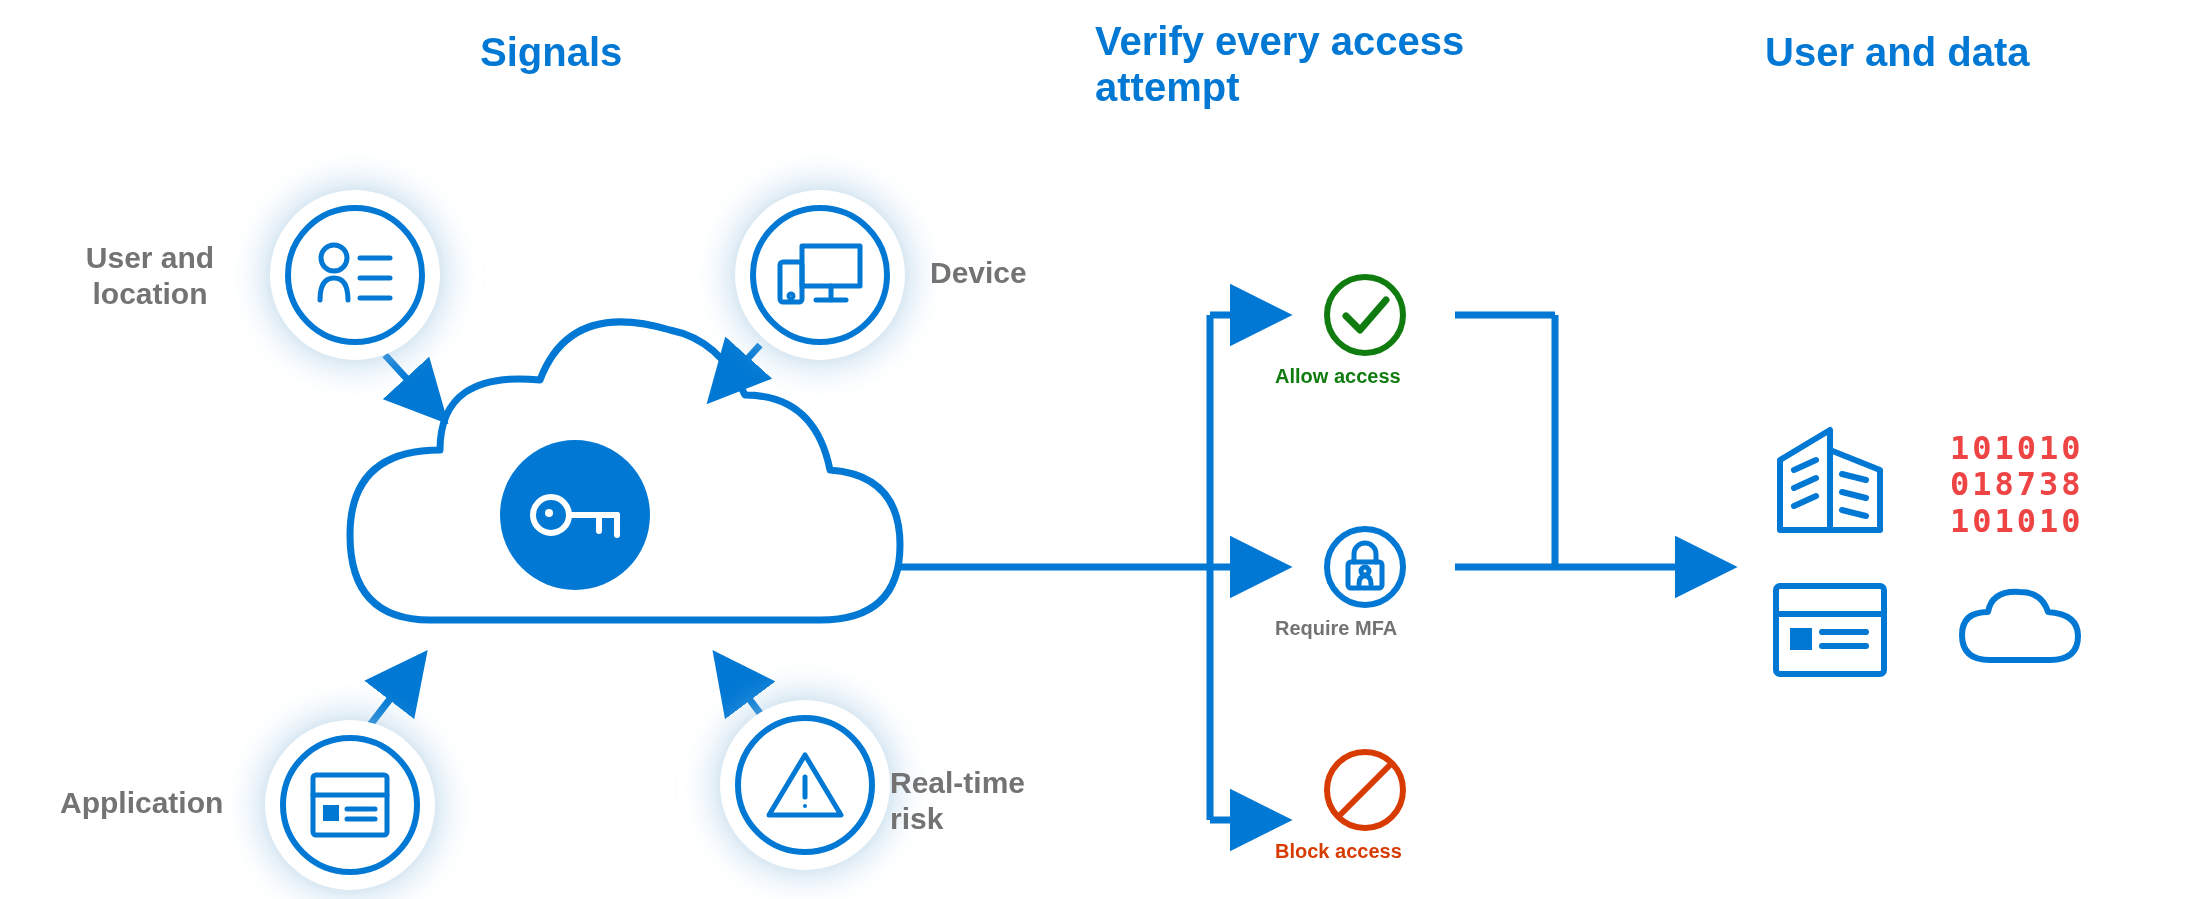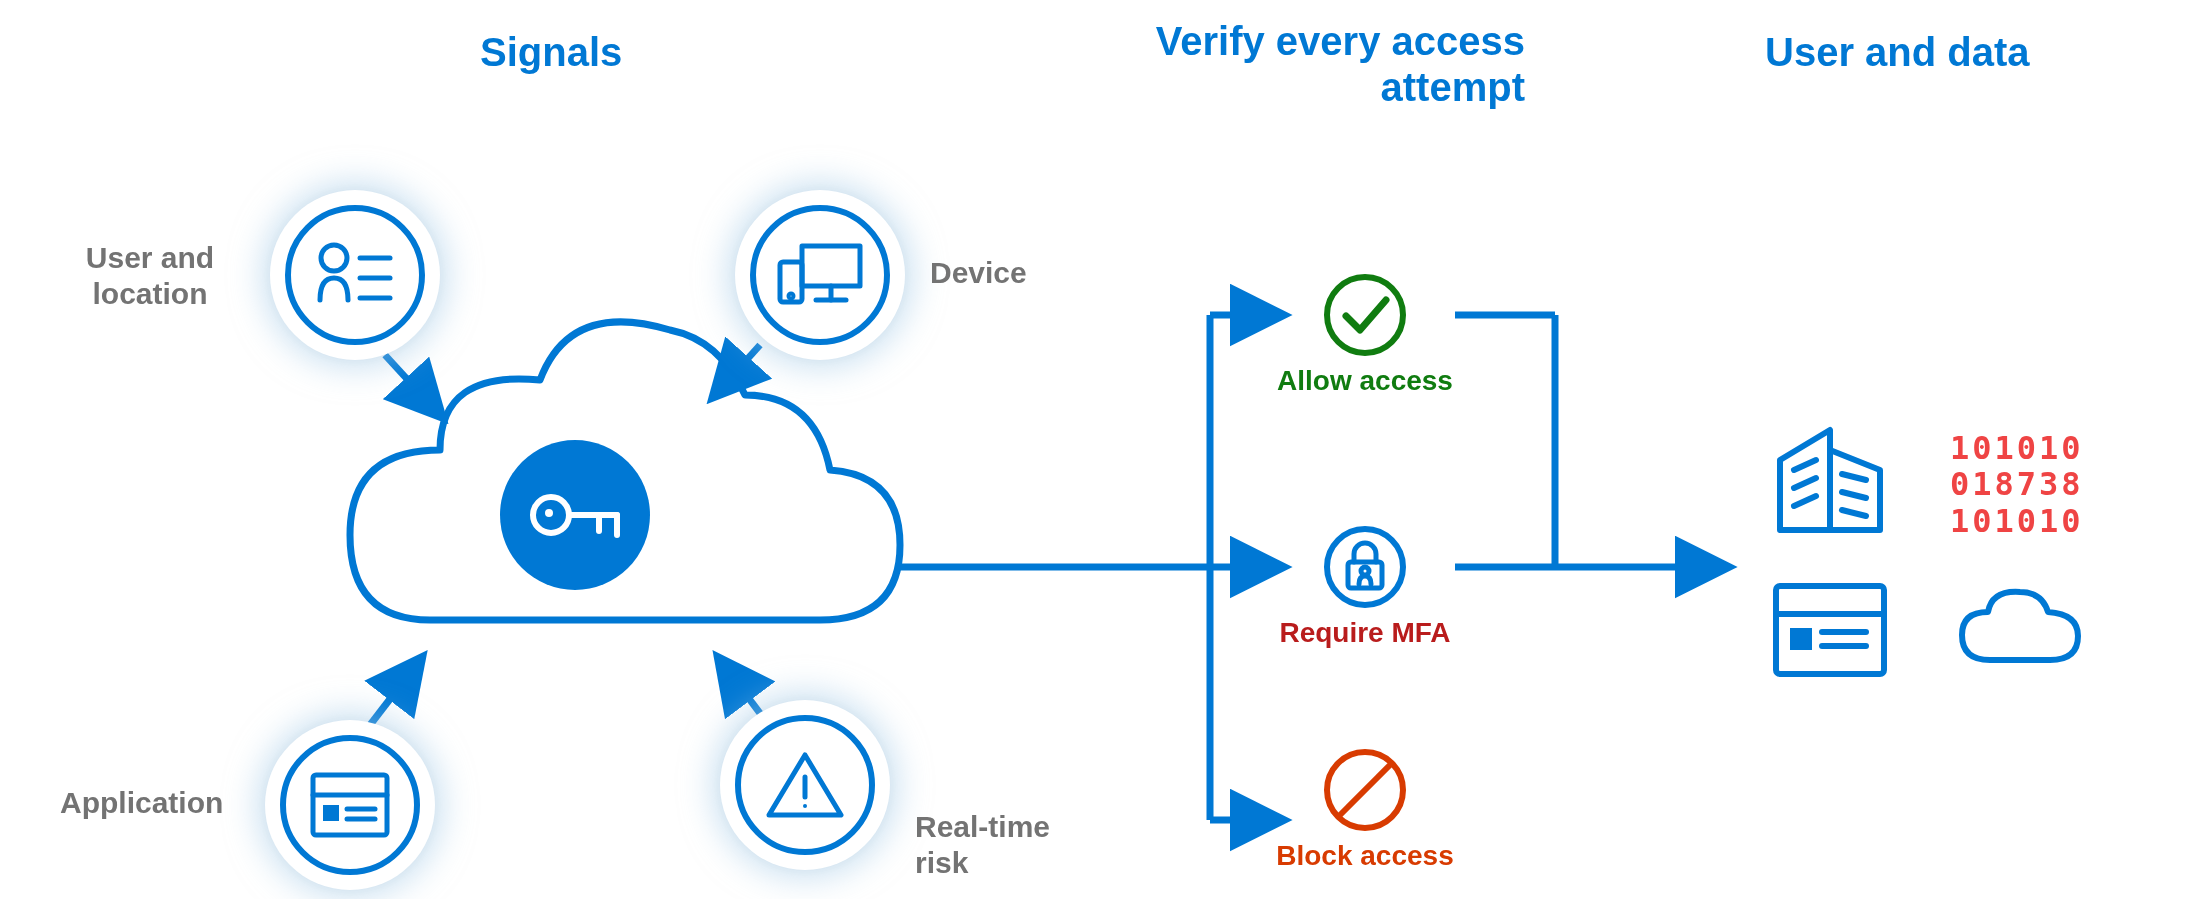--- a/index.html
+++ b/index.html
@@ -13,43 +13,43 @@
   }
   .stage {
     position: relative;
     width: 2201px;
     height: 899px;
   }
   .heading {
     position: absolute;
     font-size: 40px;
     font-weight: 600;
-    text-align: right;
+    text-align: left;
     color: #0078d4;
   }
   .heading.multi {
     line-height: 1.15;
   }
   .signal-label {
     position: absolute;
     font-size: 30px;
     font-weight: 600;
     color: #737373;
     line-height: 1.2;
   }
   .signal-label.right { text-align: left; }
   .signal-label.left  { text-align: right; }
   .outcome-label {
     position: absolute;
-    font-size: 28px;
+    font-size: 20px;
     font-weight: 600;
-    text-align: center;
+    text-align: left;
   }
   .outcome-allow  { color: #107c10; }
-  .outcome-mfa    { color: #b91c1c; }
+  .outcome-mfa    { color: #737373; }
   .outcome-block  { color: #d83b01; }
   .signal-circle {
     position: absolute;
     width: 170px;
     height: 170px;
     border-radius: 50%;
     background: #ffffff;
     box-shadow: 0 0 32px 8px rgba(160, 200, 230, 0.55), 0 0 10px rgba(0,0,0,0.04);
     display: flex;
     align-items: center;
@@ -161,21 +161,21 @@
     <div class="ring">
       <svg width="80" height="72" viewBox="0 0 80 72">
         <g fill="none" stroke="#0078d4" stroke-width="5" stroke-linejoin="round" stroke-linecap="round">
           <path d="M40 6 L76 66 L4 66 Z"></path>
           <line x1="40" y1="28" x2="40" y2="48"></line>
           <circle cx="40" cy="57" r="2" fill="#0078d4" stroke="none"></circle>
         </g>
       </svg>
     </div>
   </div>
-  <div class="signal-label right" style="left:915px; top:765px; white-space:pre-line;margin-top:44px;">Real-time
+  <div class="signal-label right" style="left:890px; top:765px; white-space:pre-line;">Real-time
 risk</div>
 
   <div style="position:absolute; left:500px; top:440px; width:150px; height:150px; border-radius:50%; background:#0078d4; display:flex; align-items:center; justify-content:center;">
     <svg width="92" height="60" viewBox="0 0 92 60">
       <g fill="none" stroke="#ffffff" stroke-width="6" stroke-linecap="round" stroke-linejoin="round">
         <circle cx="22" cy="30" r="18"></circle>
         <circle cx="20" cy="28" r="4" fill="#ffffff" stroke="none"></circle>
         <line x1="40" y1="30" x2="88" y2="30"></line>
         <line x1="70" y1="30" x2="70" y2="46"></line>
         <line x1="88" y1="30" x2="88" y2="50"></line>

